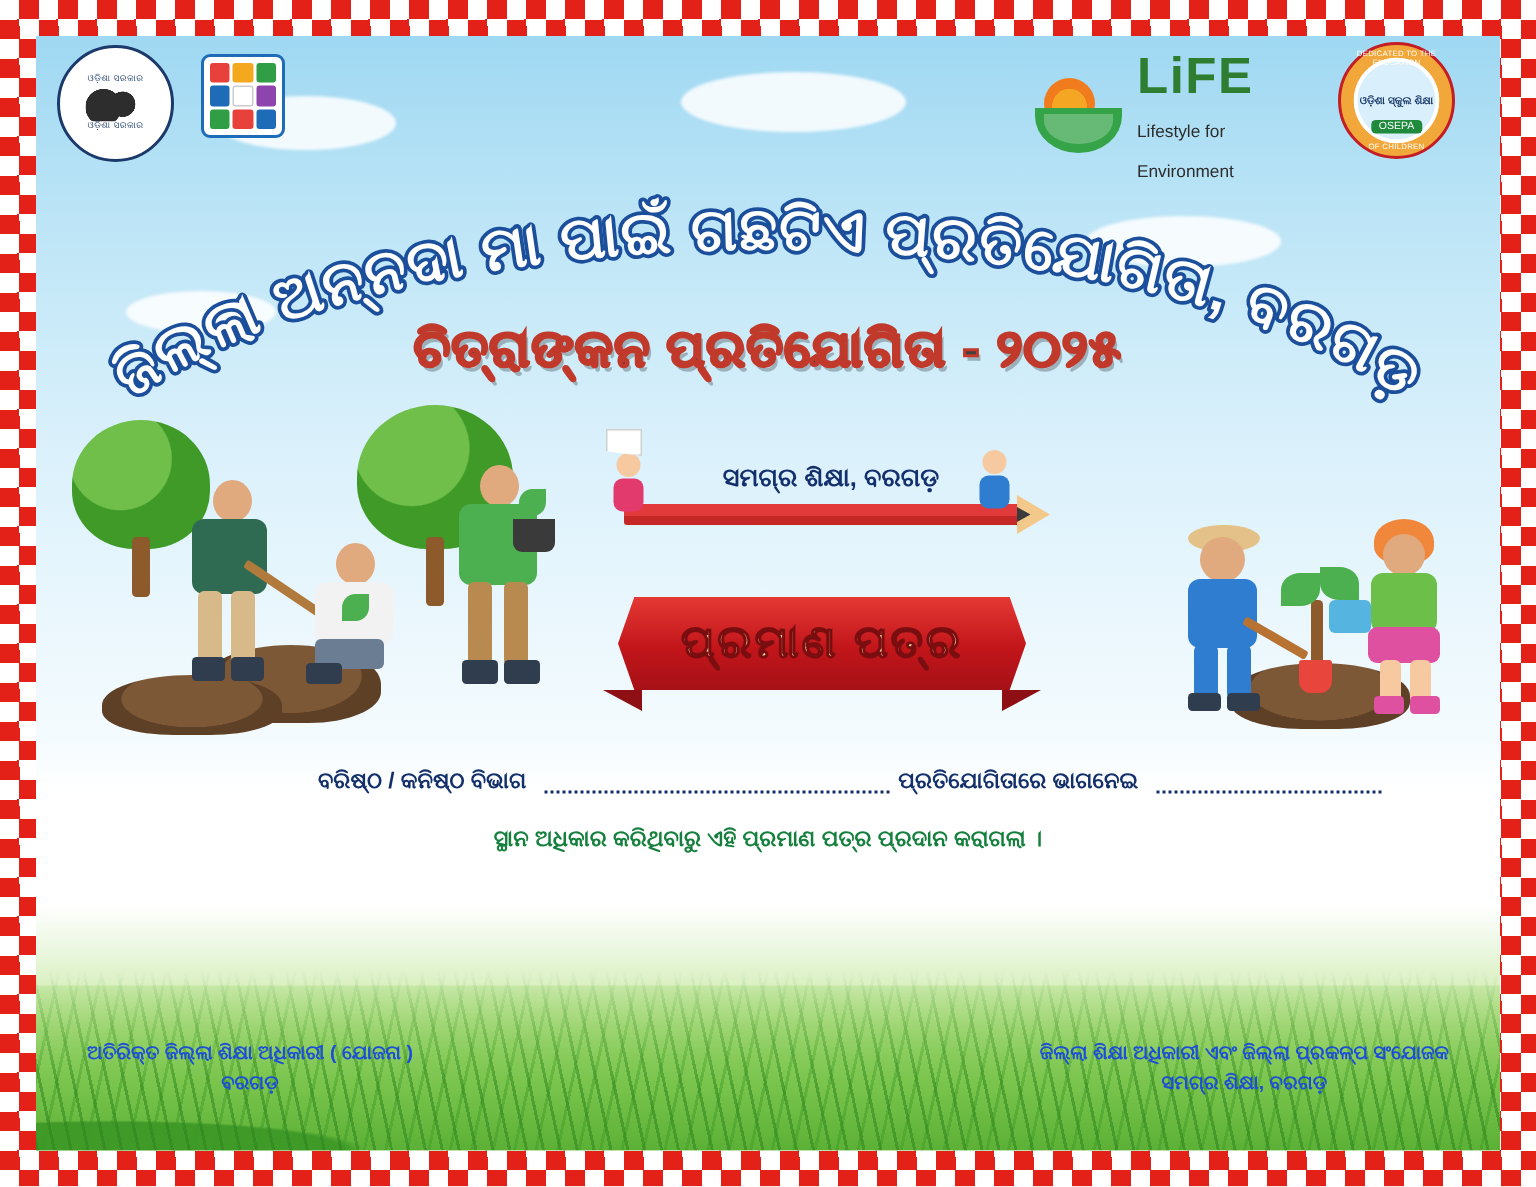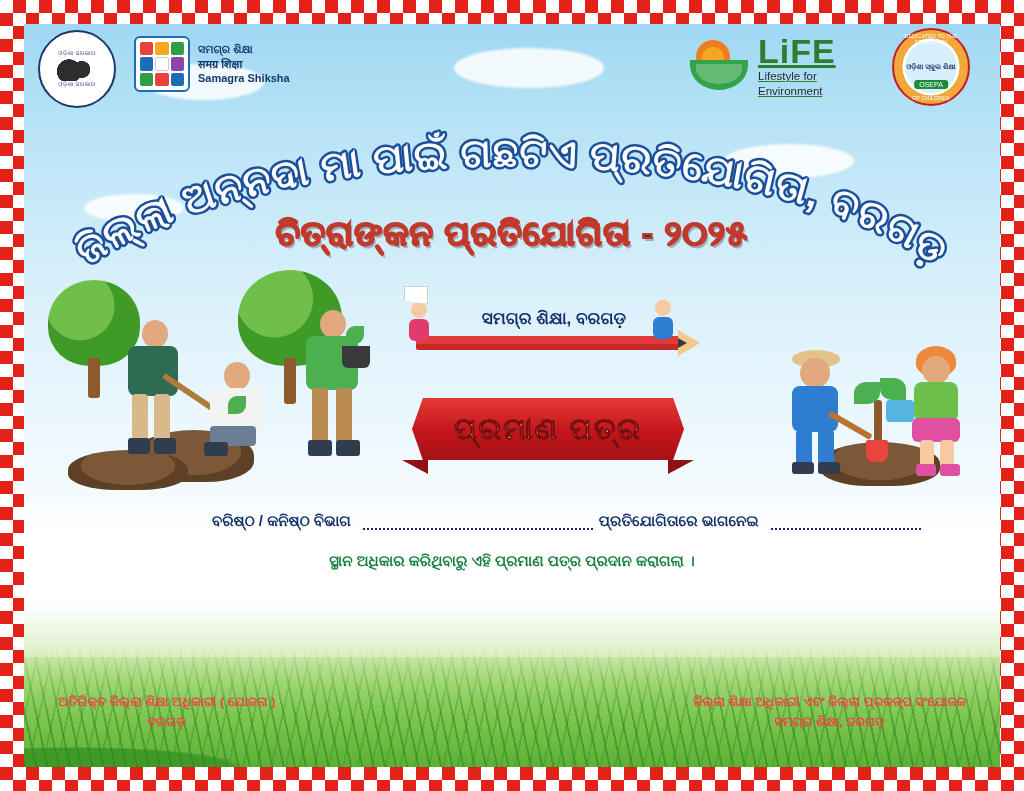--- a/index.html
+++ b/index.html
@@ -150,34 +150,33 @@
     content: "";
     position: absolute; left: 6px; top: 4px;
     width: 46px; height: 20px;
     background: #ffffff;
     border-radius: 0 0 36px 36px / 0 0 24px 24px;
     opacity: .25;
   }
   .life-word {
     margin-left: 6px;
     color: #2e7d32;
-    text-decoration: underline;
   }
   .life-word .big {
     font-size: 34px;
     font-weight: bold;
     letter-spacing: 1px;
     color: #2f7d31;
     line-height: 1;
   }
   .life-word .small {
     font-size: 11.5px;
     color: #2c2c2c;
     line-height: 1.15;
-    margin-top: 2px;
+    margin-top: 14px;
   }
   .osepa {
     width: 78px; height: 78px;
     border-radius: 50%;
     background:
       radial-gradient(circle at 50% 50%, #ffffff 0 54%, #f1a73a 55% 72%, #d8232a 73% 100%);
     border: 2px solid #c41d25;
     position: relative;
     display: flex; align-items: center; justify-content: center;
     box-sizing: border-box;
@@ -334,21 +333,21 @@
     font-weight: bold;
     margin-top: 2px;
   }
 
   
   .sign {
     position: absolute;
     bottom: 36px;
     font-size: 13px;
     font-weight: bold;
-    color: #ef4444;
+    color: #1d4ed8;
     line-height: 1.5;
     text-align: center;
   }
   .sign.left { left: 34px; }
   .sign.right { right: 34px; }
 
   
   .scene-left { position: absolute; left: 18px; top: 246px; width: 330px; height: 250px; }
   .scene-right { position: absolute; right: 18px; top: 300px; width: 220px; height: 190px; }
   .tree {
@@ -402,25 +401,20 @@
         <i style="background:#e8403a"></i>
           <i style="background:#f4a81d"></i>
           <i style="background:#2f9e44"></i>
         <i style="background:#1e6bb8"></i>
           <i style="background:#ffffff;border:1px solid #ccc"></i>
           <i style="background:#8e44ad"></i>
         <i style="background:#2f9e44"></i>
           <i style="background:#e8403a"></i>
           <i style="background:#1e6bb8"></i>
       </div>
-      <div class="samagra-text">
-        <div>ସମଗ୍ର ଶିକ୍ଷା</div>
-        <div>समग्र शिक्षा</div>
-        <div class="eng">Samagra Shiksha</div>
-      </div>
     </div>
 
     <div class="logo life-logo" style="left:664px; top:10px;">
       <div class="life-mark">
         <div class="life-sun"></div>
         <div class="life-leaf"></div>
       </div>
       <div class="life-word">
         <div class="big">LiFE</div>
         <div class="small">Lifestyle for</div>

